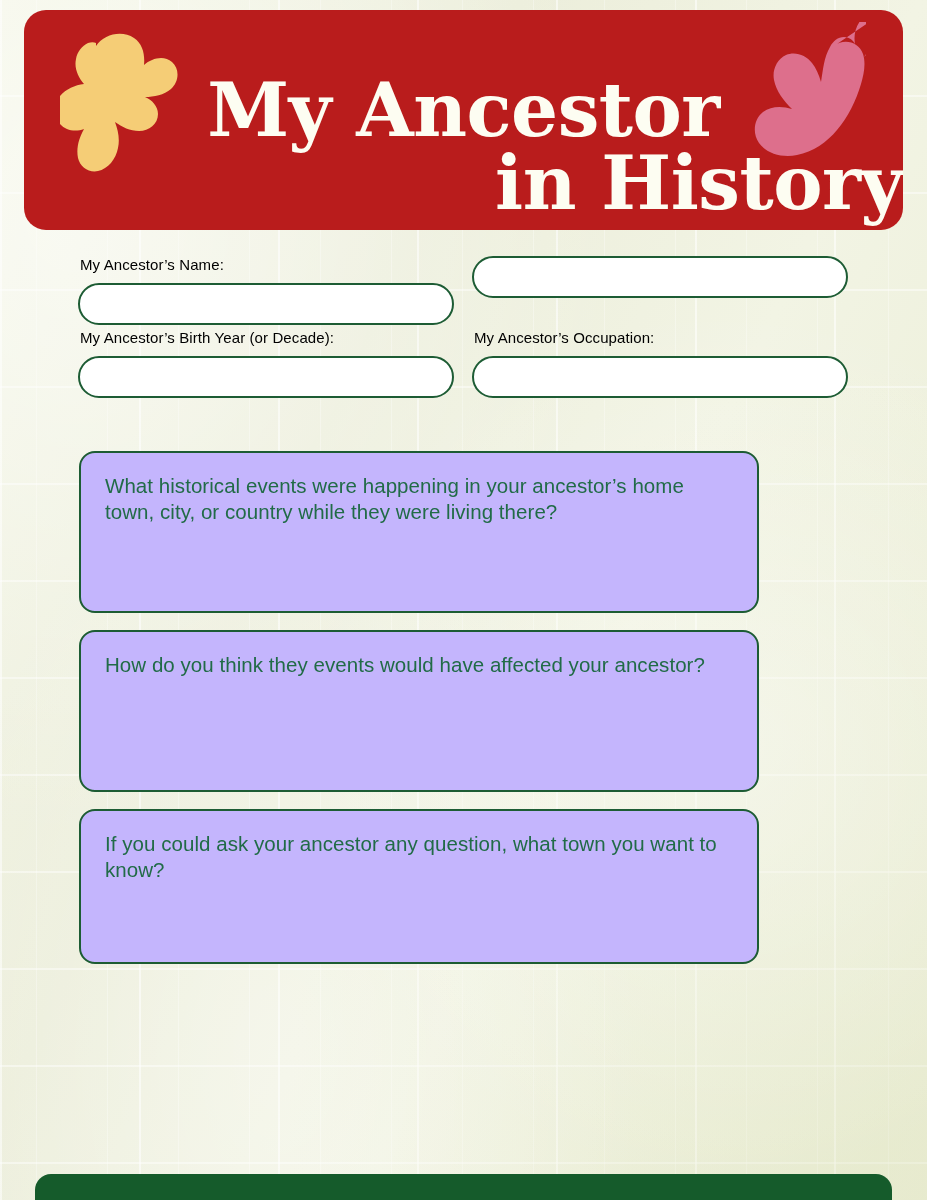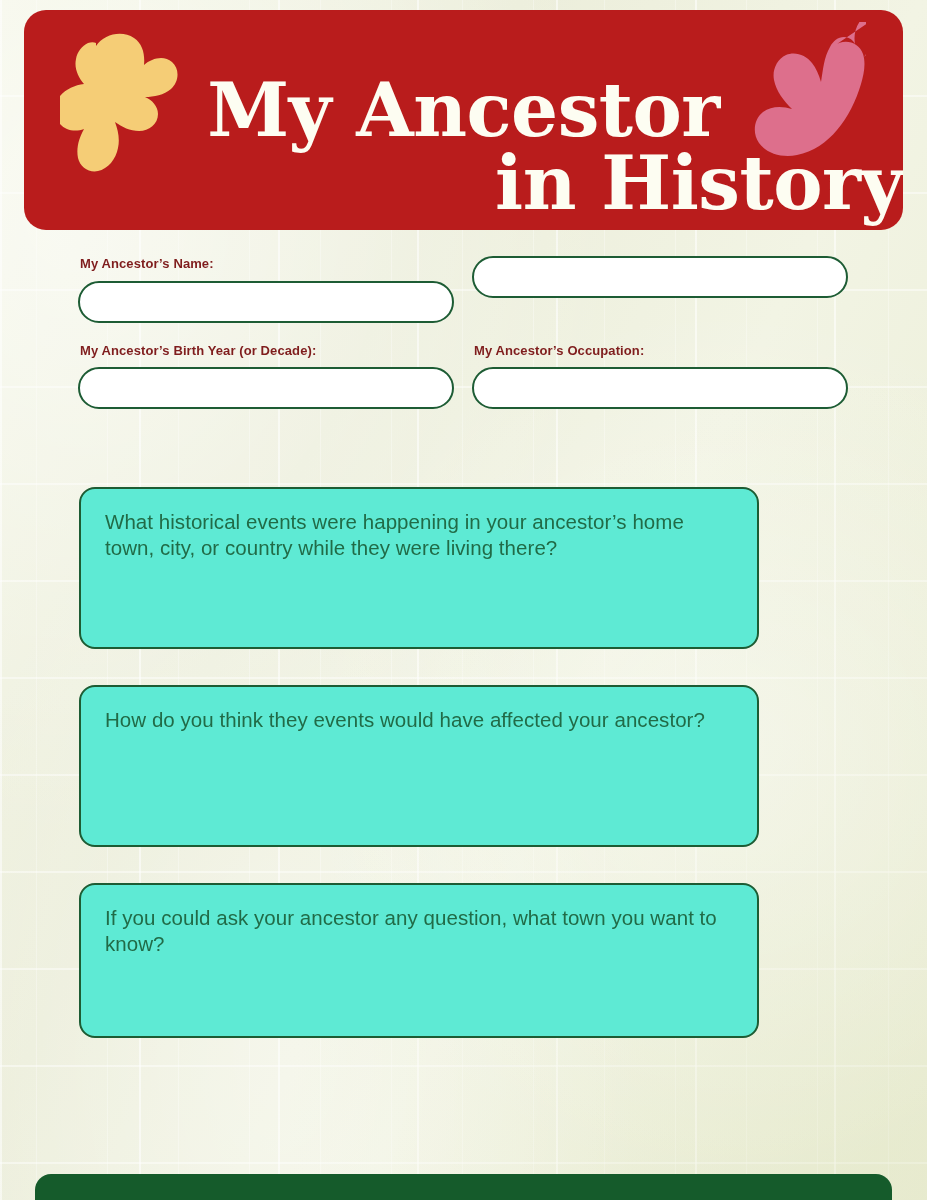--- a/index.html
+++ b/index.html
@@ -99,29 +99,29 @@
     left: 78px;
     top: 256px;
     width: 771px;
   }
   .field-row {
     display: flex;
     gap: 18px;
   }
   .field-col { width: 376px; }
   .field-label {
-    color: #7f1d1d;
-    font-size: 13px;
-    font-weight: bold;
+    color: #000000;
+    font-size: 15px;
+    font-weight: normal;
     letter-spacing: 0.1px;
     line-height: 1.2;
     margin: 0 0 9px 2px;
     white-space: nowrap;
   }
-  .field-row + .field-row .field-label { margin-top: 20px; }
+  .field-row + .field-row .field-label { margin-top: 4px; }
   .field-input {
     display: block;
     width: 100%;
     height: 42px;
     box-sizing: border-box;
     background: #ffffff;
     border: 2px solid #1d5c34;
     border-radius: 21px;
     padding: 0 18px;
     font-family: "Liberation Sans", sans-serif;
@@ -135,26 +135,25 @@
   .questions {
     position: absolute;
     left: 79px;
     top: 451px;
     width: 770px;
   }
   .question-box {
     position: relative;
     box-sizing: border-box;
     width: 680px;
-    background: #5eead4;
+    background: #c4b5fd;
     border: 2px solid #1d5c34;
     border-radius: 16px;
     padding: 20px 22px 16px 24px;
     margin-bottom: 17px;
-    margin-top: 36px;
   }
   .question-box.q1 { height: 162px; }
   .question-box.q2 { height: 162px; }
   .question-box.q3 { height: 162px; }
   .question-box.q4 { height: 155px; margin-bottom: 0; }
   .question-text {
     margin: 0;
     color: #216b47;
     font-size: 20.5px;
     line-height: 1.28;

